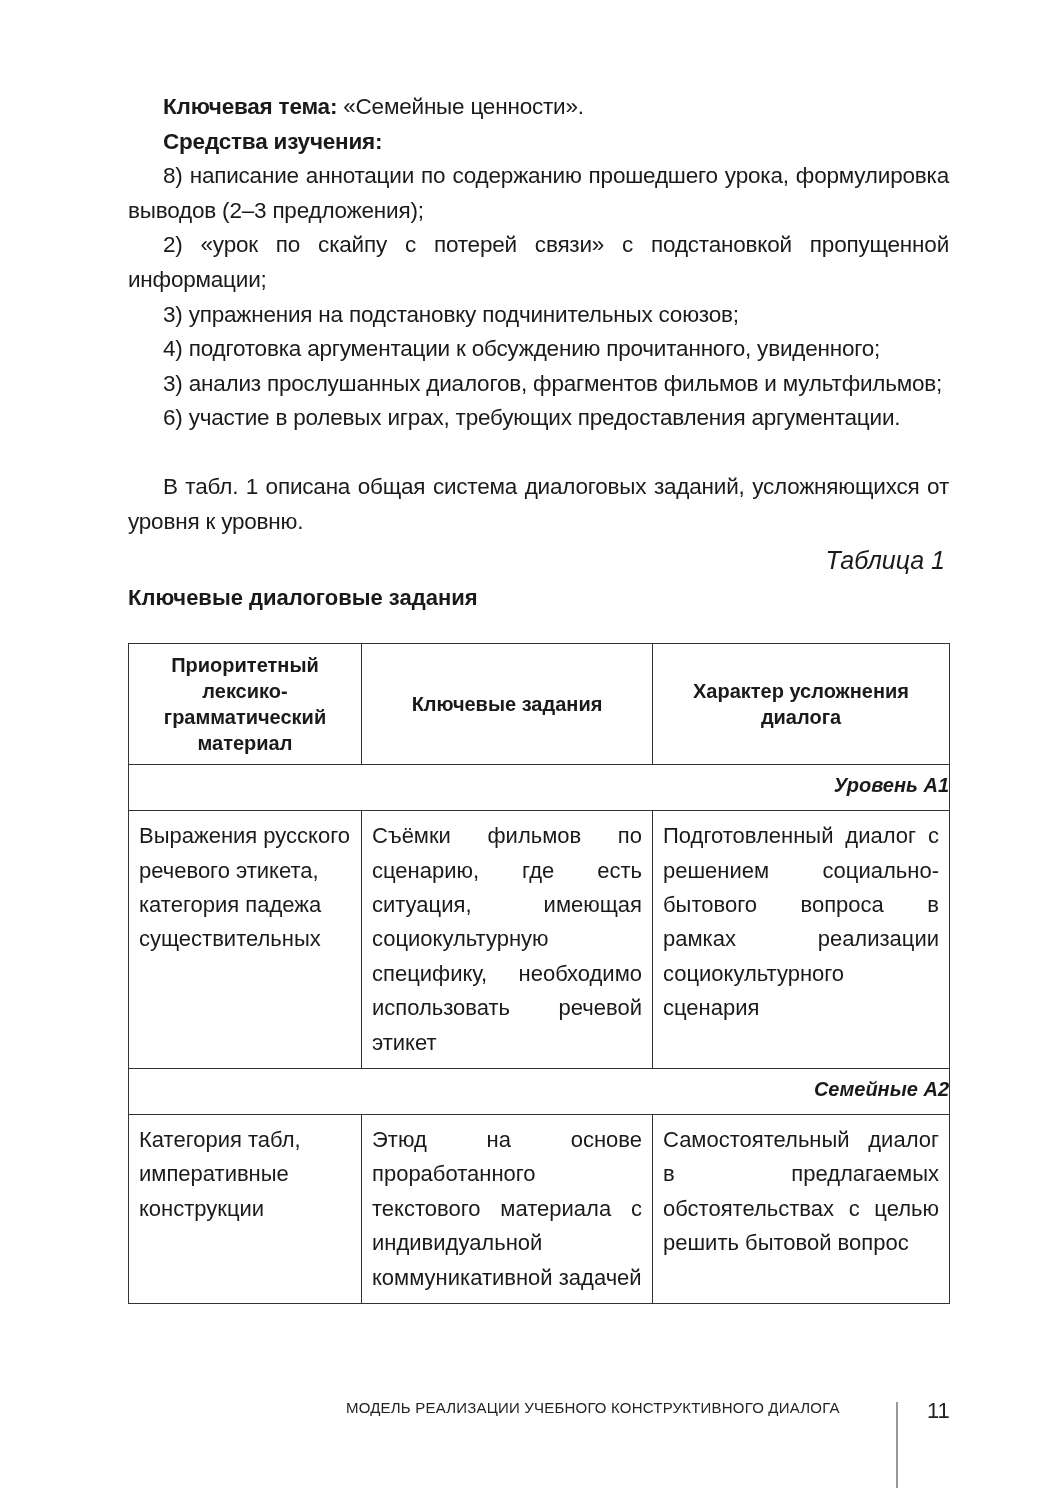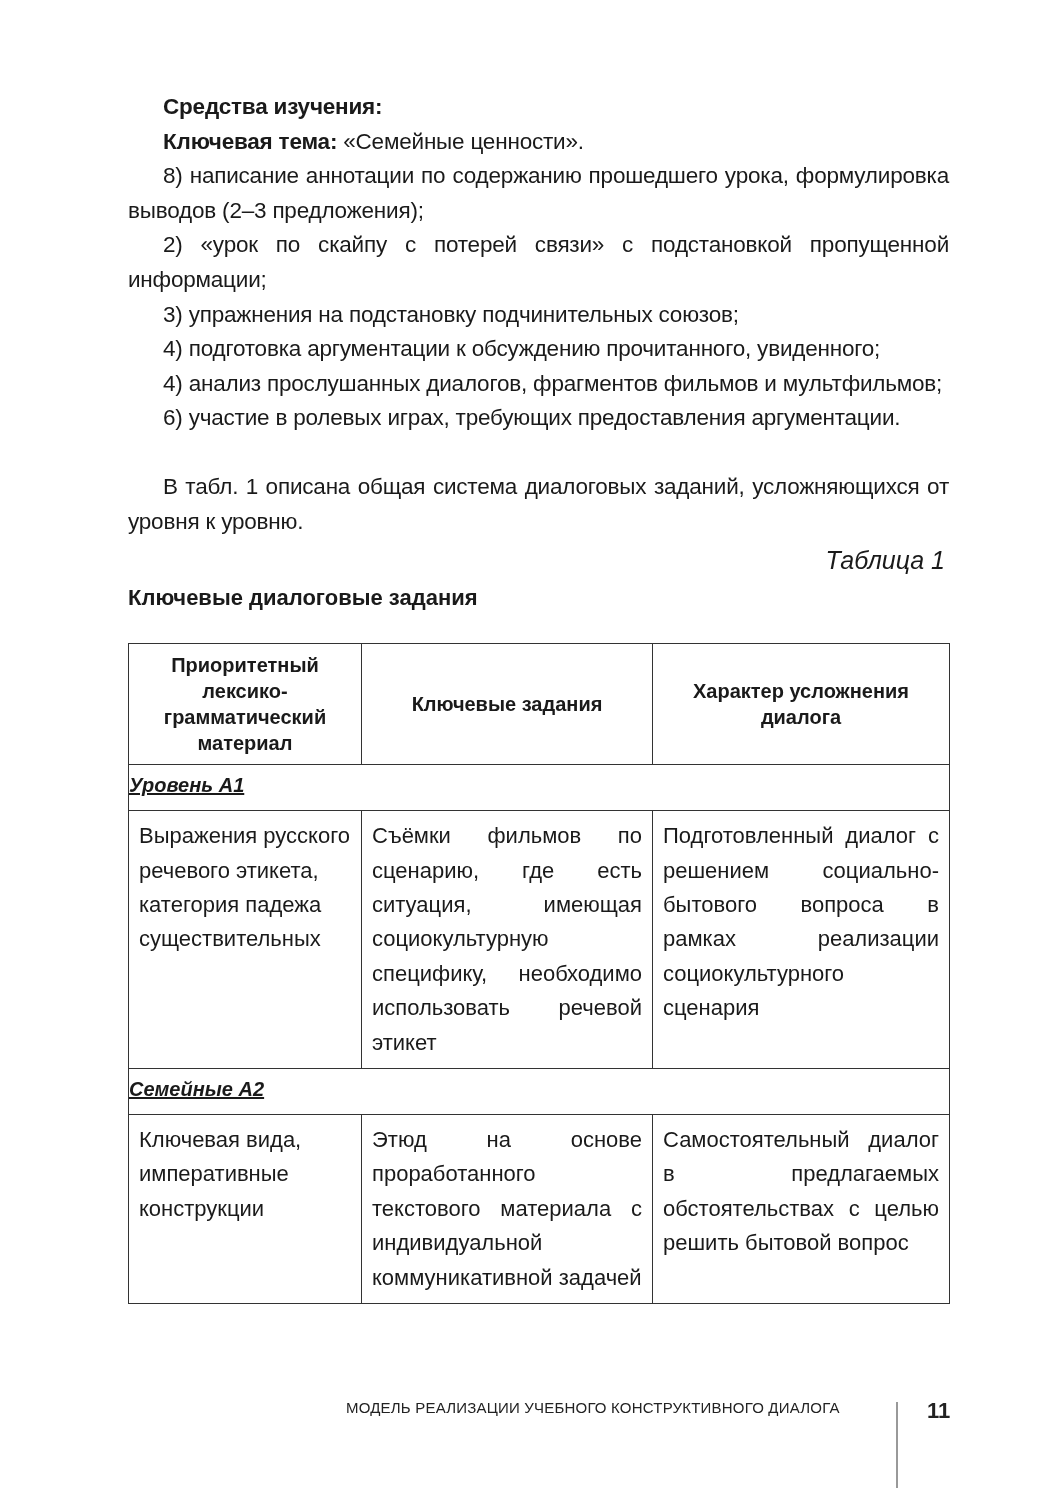--- a/index.html
+++ b/index.html
@@ -7,38 +7,38 @@
       font-family: "Liberation Sans", "DejaVu Sans", sans-serif; color: #1a1a1a; }
     .page { position: absolute; left: 128px; top: 90px; width: 821px; }
     .para { font-size: 22.5px; line-height: 34.6px; text-align: justify; text-indent: 35px; margin: 0; letter-spacing: -0.2px; }
     .para b { font-weight: bold; }
     .gap { height: 34px; }
     .table-label { text-align: right; font-style: italic; font-size: 25px; line-height: 34px; margin: 4px; }
     .table-title { text-align: left; font-weight: bold; font-size: 22px; line-height: 34px; margin: 0 0 28px 0; }
     table.main { width: 821px; border-collapse: collapse; table-layout: fixed; }
     table.main td, table.main th { border: 1.5px solid #333; vertical-align: top; }
     table.main th { font-weight: bold; font-size: 20px; line-height: 26px; text-align: center; vertical-align: middle; padding: 8px 6px; height: 82px; }
-    .level { text-align: left; font-style: italic; font-weight: bold; font-size: 20px; padding: 9px 0; height: 27px; text-decoration: underline; }
+    .level { text-align: right; font-style: italic; font-weight: bold; font-size: 20px; padding: 9px 0; height: 27px; }
     .cell { font-size: 22px; line-height: 34.4px; padding: 8px 10px 8px 10px; }
     .cell.j { text-align: justify; text-align-last: left; }
     .footer { position: absolute; left: 346px; top: 1399px; font-size: 15px; letter-spacing: 0.2px; color: #222; }
     .footer-rule { position: absolute; left: 896px; top: 1402px; width: 2px; height: 86px; background: #999; }
-    .page-number { position: absolute; left: 927px; top: 1398px; font-size: 22px; color: #222; font-weight: bold; }
+    .page-number { position: absolute; left: 927px; top: 1398px; font-size: 22px; color: #222; }
   </style>
 </head>
 <body>
 
 <div class="page">
+  <p class="para"><b>Ключевая тема:</b> <span>«Семейные ценности».</span></p>
   <p class="para"><b>Средства изучения:</b></p>
-  <p class="para"><b>Ключевая тема:</b> <span>«Семейные ценности».</span></p>
   <p class="para">8) написание аннотации по содержанию прошедшего урока, формулировка выводов (2–3 предложения);</p>
   <p class="para">2) «урок по скайпу с потерей связи» с подстановкой пропущенной информации;</p>
   <p class="para">3) упражнения на подстановку подчинительных союзов;</p>
   <p class="para">4) подготовка аргументации к обсуждению прочитанного, увиденного;</p>
-  <p class="para">4) анализ прослушанных диалогов, фрагментов фильмов и мультфильмов;</p>
+  <p class="para">3) анализ прослушанных диалогов, фрагментов фильмов и мультфильмов;</p>
   <p class="para">6) участие в ролевых играх, требующих предоставления аргументации.</p>
 
   <div class="gap"></div>
 
   <p class="para">В табл. 1 описана общая система диалоговых заданий, усложняющихся от уровня к уровню.</p>
 
   <p class="table-label">Таблица 1</p>
   <p class="table-title">Ключевые диалоговые задания</p>
 
   <table class="main">
@@ -58,21 +58,21 @@
     </tr>
     <tr>
       <td class="cell">Выражения русского речевого этикета, категория падежа существительных</td>
       <td class="cell j">Съёмки фильмов по сценарию, где есть ситуация, имеющая социокультурную специфику, необходимо использовать речевой этикет</td>
       <td class="cell j">Подготовленный диалог с решением социально-бытового вопроса в рамках реализации социокультурного сценария</td>
     </tr>
     <tr>
       <td colspan="3" class="level">Семейные А2</td>
     </tr>
     <tr>
-      <td class="cell">Ключевая вида, императивные конструкции</td>
+      <td class="cell">Категория табл, императивные конструкции</td>
       <td class="cell j">Этюд на основе проработанного текстового материала с индивидуальной коммуникативной задачей</td>
       <td class="cell j">Самостоятельный диалог в предлагаемых обстоятельствах с целью решить бытовой вопрос</td>
     </tr>
   </tbody>
     </table>
 </div>
 
 <div class="footer">МОДЕЛЬ РЕАЛИЗАЦИИ УЧЕБНОГО КОНСТРУКТИВНОГО ДИАЛОГА</div>
 <div class="footer-rule"></div>
 <div class="page-number">11</div>

